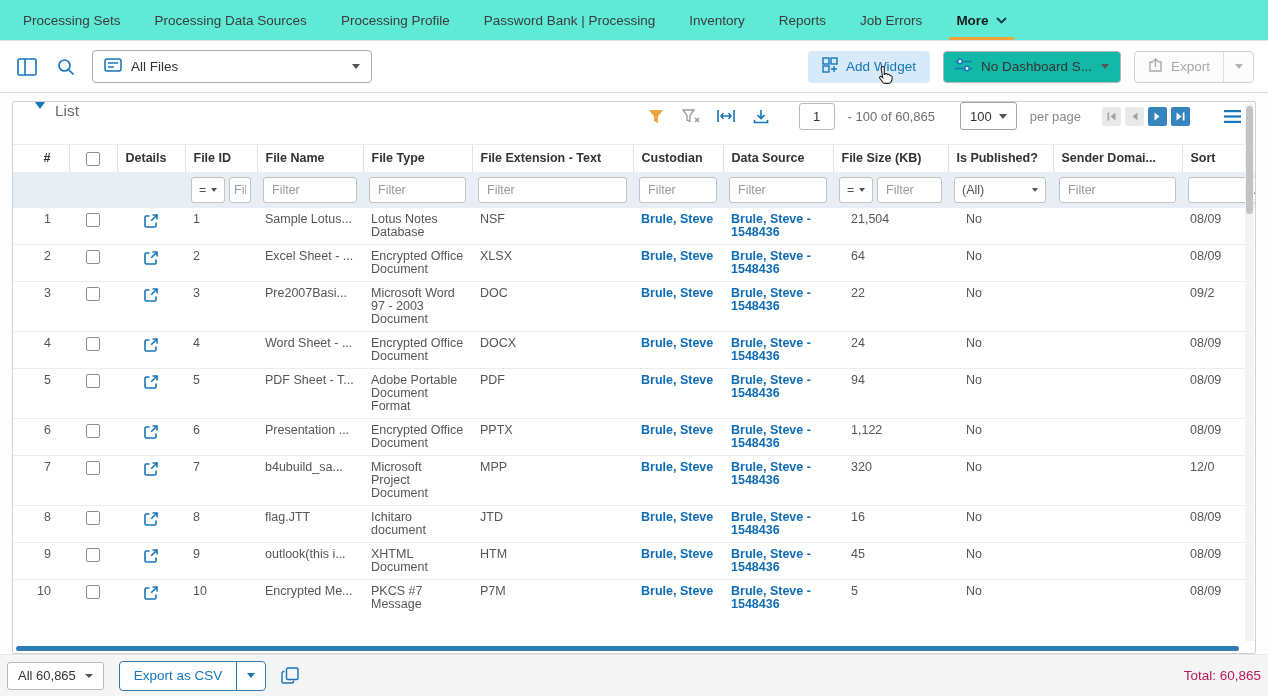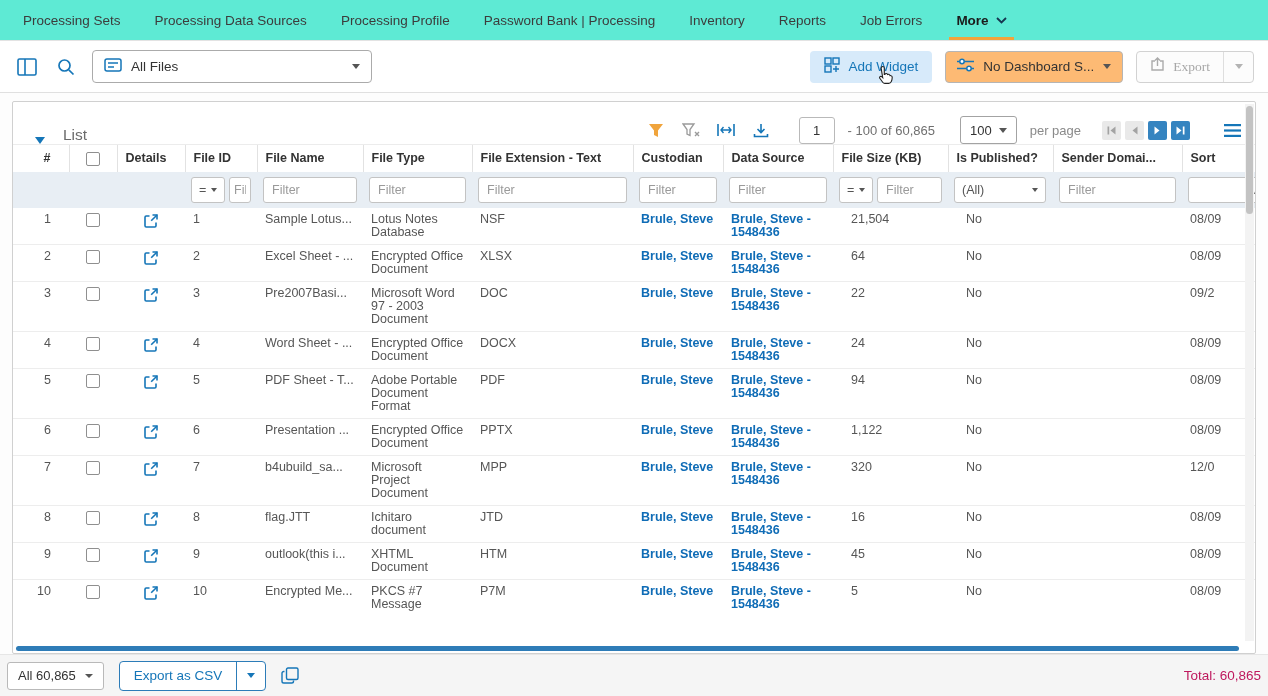--- a/index.html
+++ b/index.html
@@ -26,35 +26,35 @@
     display: flex; align-items: center; gap: 9px; padding: 0 11px; font-size: 13.5px; color: #333;
     background: #fff; cursor: pointer; }
   .caret { width: 0; height: 0; border-left: 4px solid transparent; border-right: 4px solid transparent;
     border-top: 5px solid #555; display: inline-block; }
   .view-select .caret { margin-left: auto; }
   .spacer { flex: 1; }
   .btn-add-widget { display: flex; align-items: center; gap: 8px; height: 32px; padding: 0 14px;
     background: #d7eafa; border: none; border-radius: 4px; color: #1576b8; font-size: 13.5px;
     font-family: inherit; cursor: pointer; }
   .dash-select { display: flex; align-items: center; gap: 9px; height: 32px; padding: 0 11px;
-    border: 1px solid #b5b5b5; border-radius: 4px; font-size: 13.5px; color: #333; background: #fdba74;
+    border: 1px solid #b5b5b5; border-radius: 4px; font-size: 13.5px; color: #333; background: #14b8a6;
     cursor: pointer; white-space: nowrap; }
   .export-split { display: flex; height: 32px; border: 1px solid #d2d2d2; border-radius: 4px;
-    overflow: hidden; background: #fcfcfc; font-family: Liberation Serif, serif; }
+    overflow: hidden; background: #fcfcfc; }
   .export-main { display: flex; align-items: center; gap: 8px; padding: 0 13px; color: #a8a8a8;
     font-size: 13.5px; background: transparent; border: none; font-family: inherit; }
   .export-chev { width: 30px; display: flex; align-items: center; justify-content: center;
     border: none; border-left: 1px solid #dedede; background: transparent; }
   .export-chev .caret { border-top-color: #b3b3b3; }
   .cursor-overlay { position: absolute; left: 874px; top: 24px; z-index: 9; pointer-events: none; }
 
   
   .panel { position: absolute; top: 101px; left: 12px; width: 1244px; height: 553px; background: #fff;
     border: 1px solid #d0d0d0; border-radius: 2px; }
-  .panel-head { display: flex; align-items: flex-end; height: 42px; padding: 0 12px; gap: 12px; }
+  .panel-head { display: flex; align-items: flex-start; height: 42px; padding: 0 12px; gap: 4px; }
   .list-caret { width: 0; height: 0; border-left: 5px solid transparent; border-right: 5px solid transparent;
     border-top: 7px solid #1576b8; margin: 0 6px 0 10px; cursor: pointer; }
   .list-title { font-size: 15.5px; color: #6b6b6b; }
   .head-right { display: flex; align-items: center; gap: 13px; margin-left: auto; }
   .hicon { display: flex; align-items: center; justify-content: center; width: 22px; height: 22px;
     cursor: pointer; }
   .page-box { width: 36px; height: 27px; border: 1px solid #b9b9b9; border-radius: 3px;
     text-align: center; font-size: 13px; color: #333; font-family: inherit; margin-left: 14px; }
   .range-text { font-size: 13px; color: #6f6f6f; white-space: nowrap; }
   .pp-select { display: flex; align-items: center; gap: 7px; height: 28px; padding: 0 9px;

